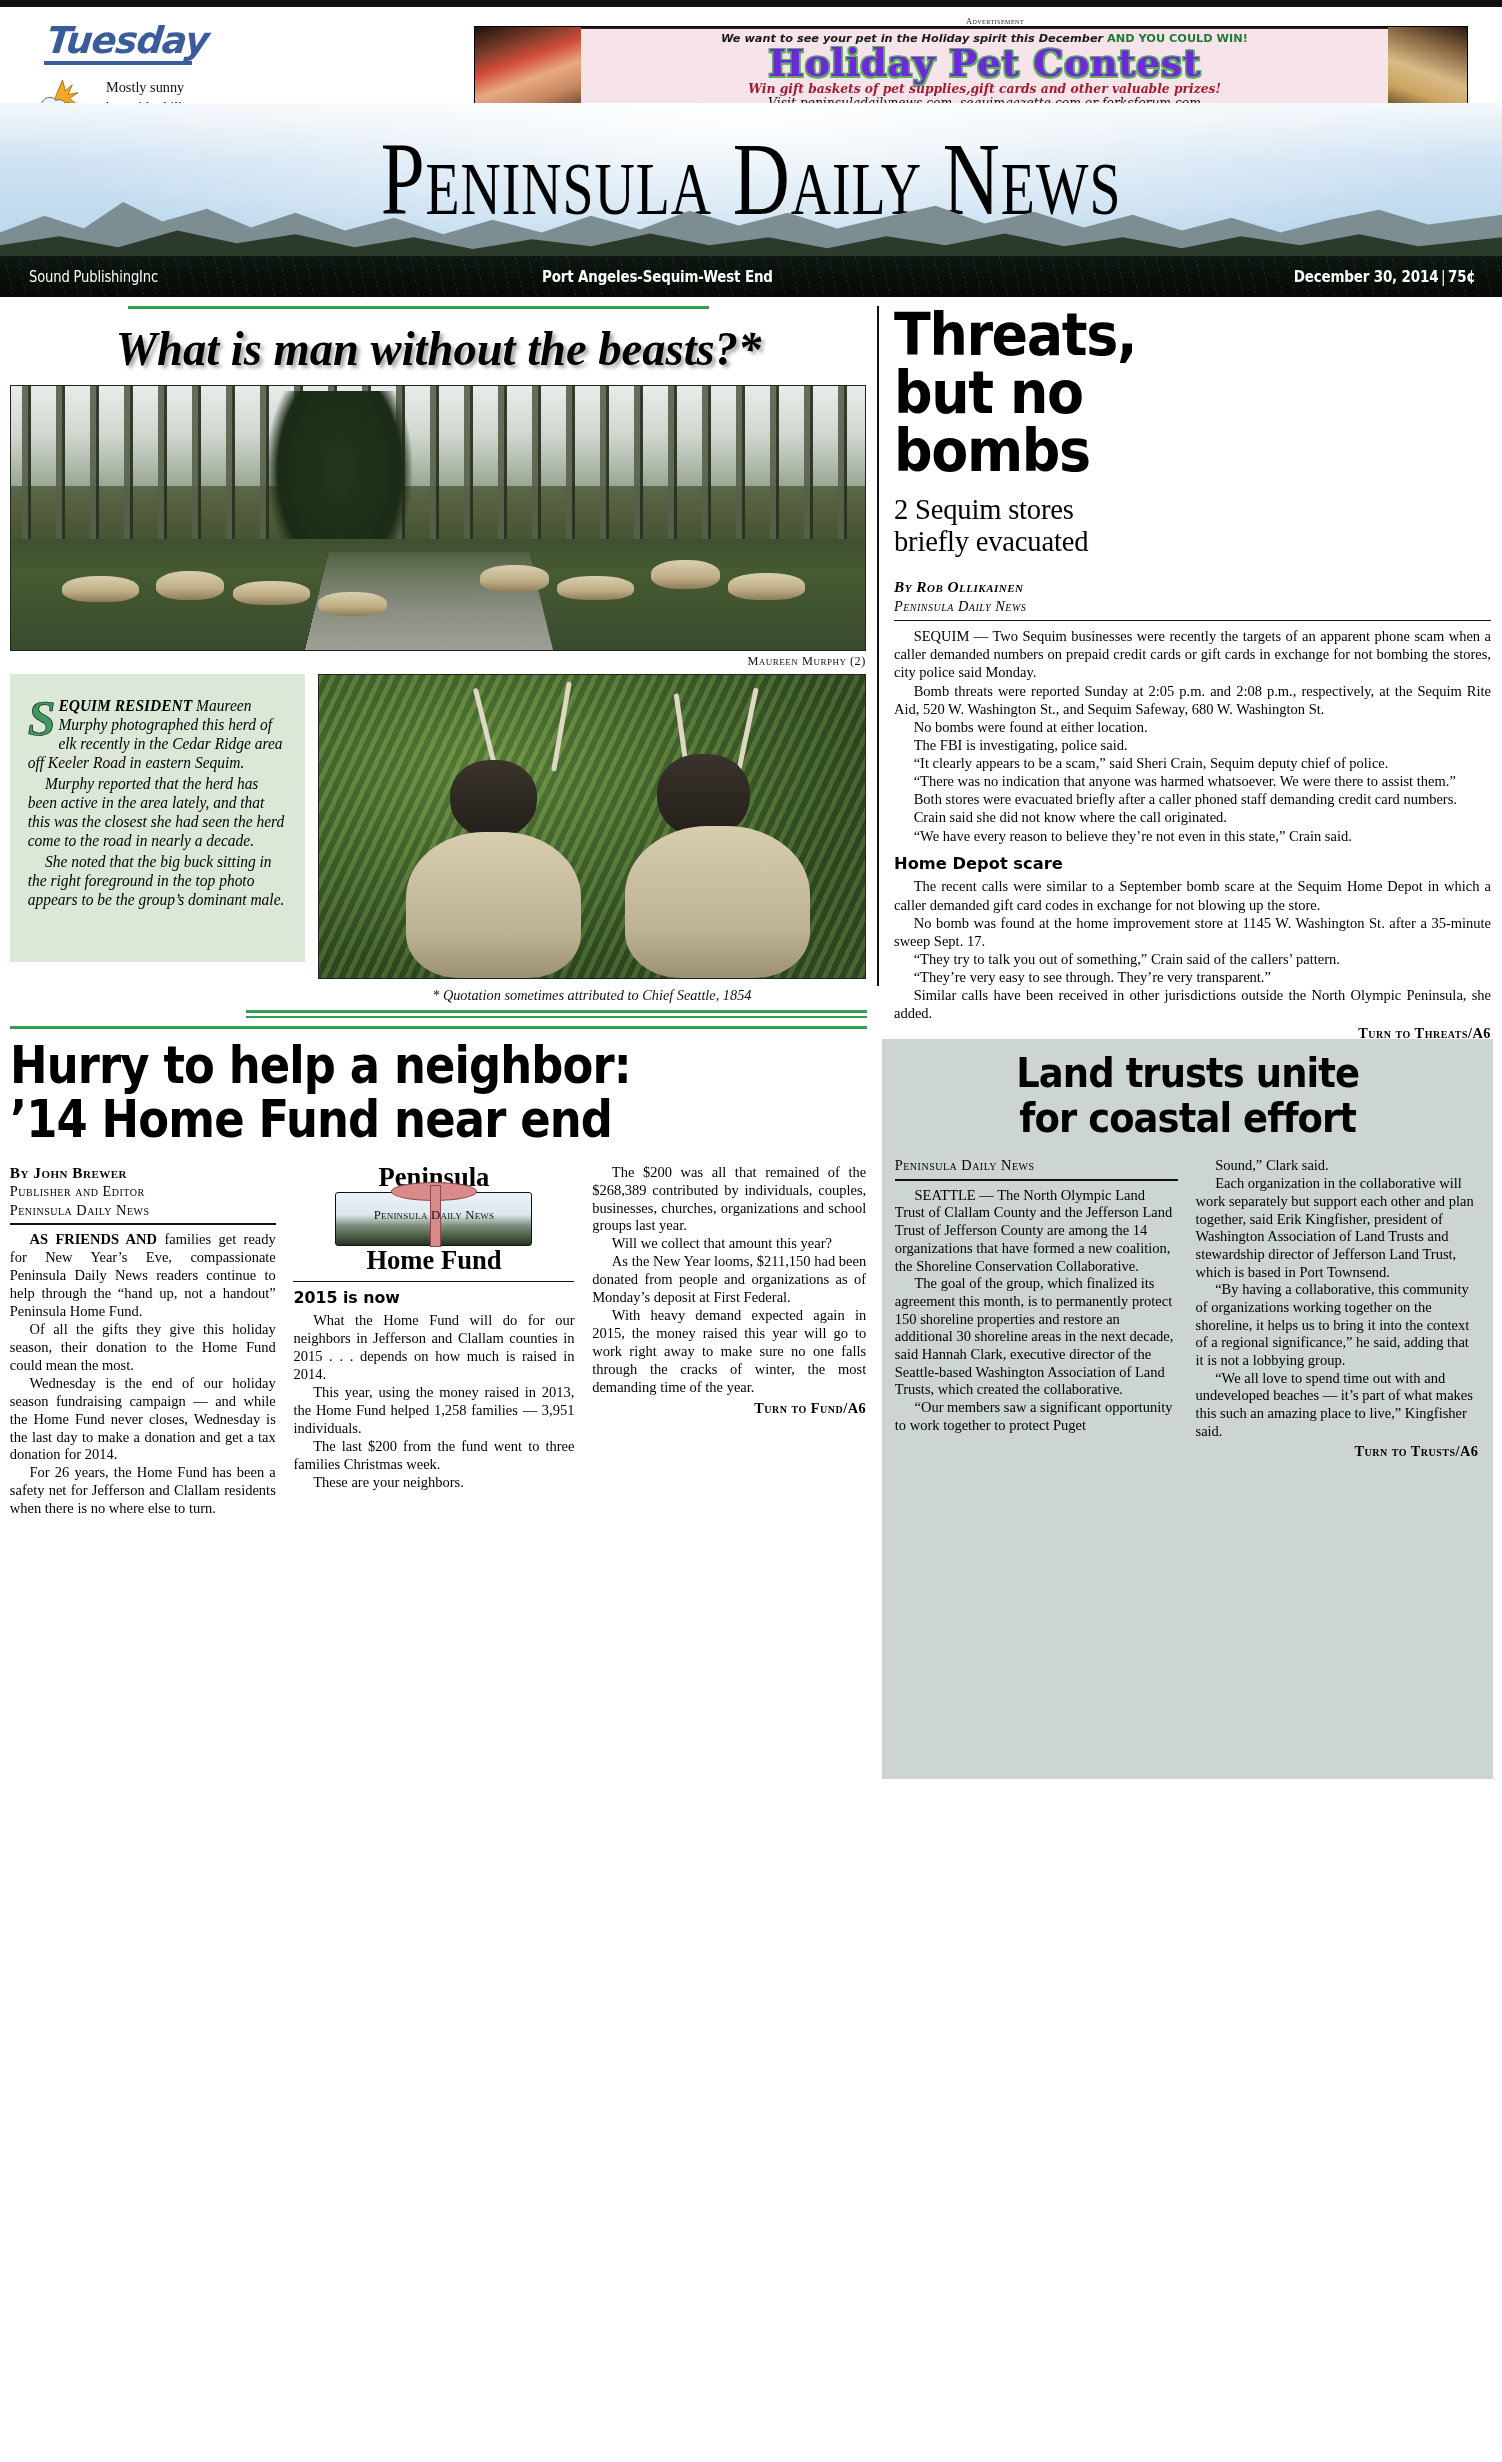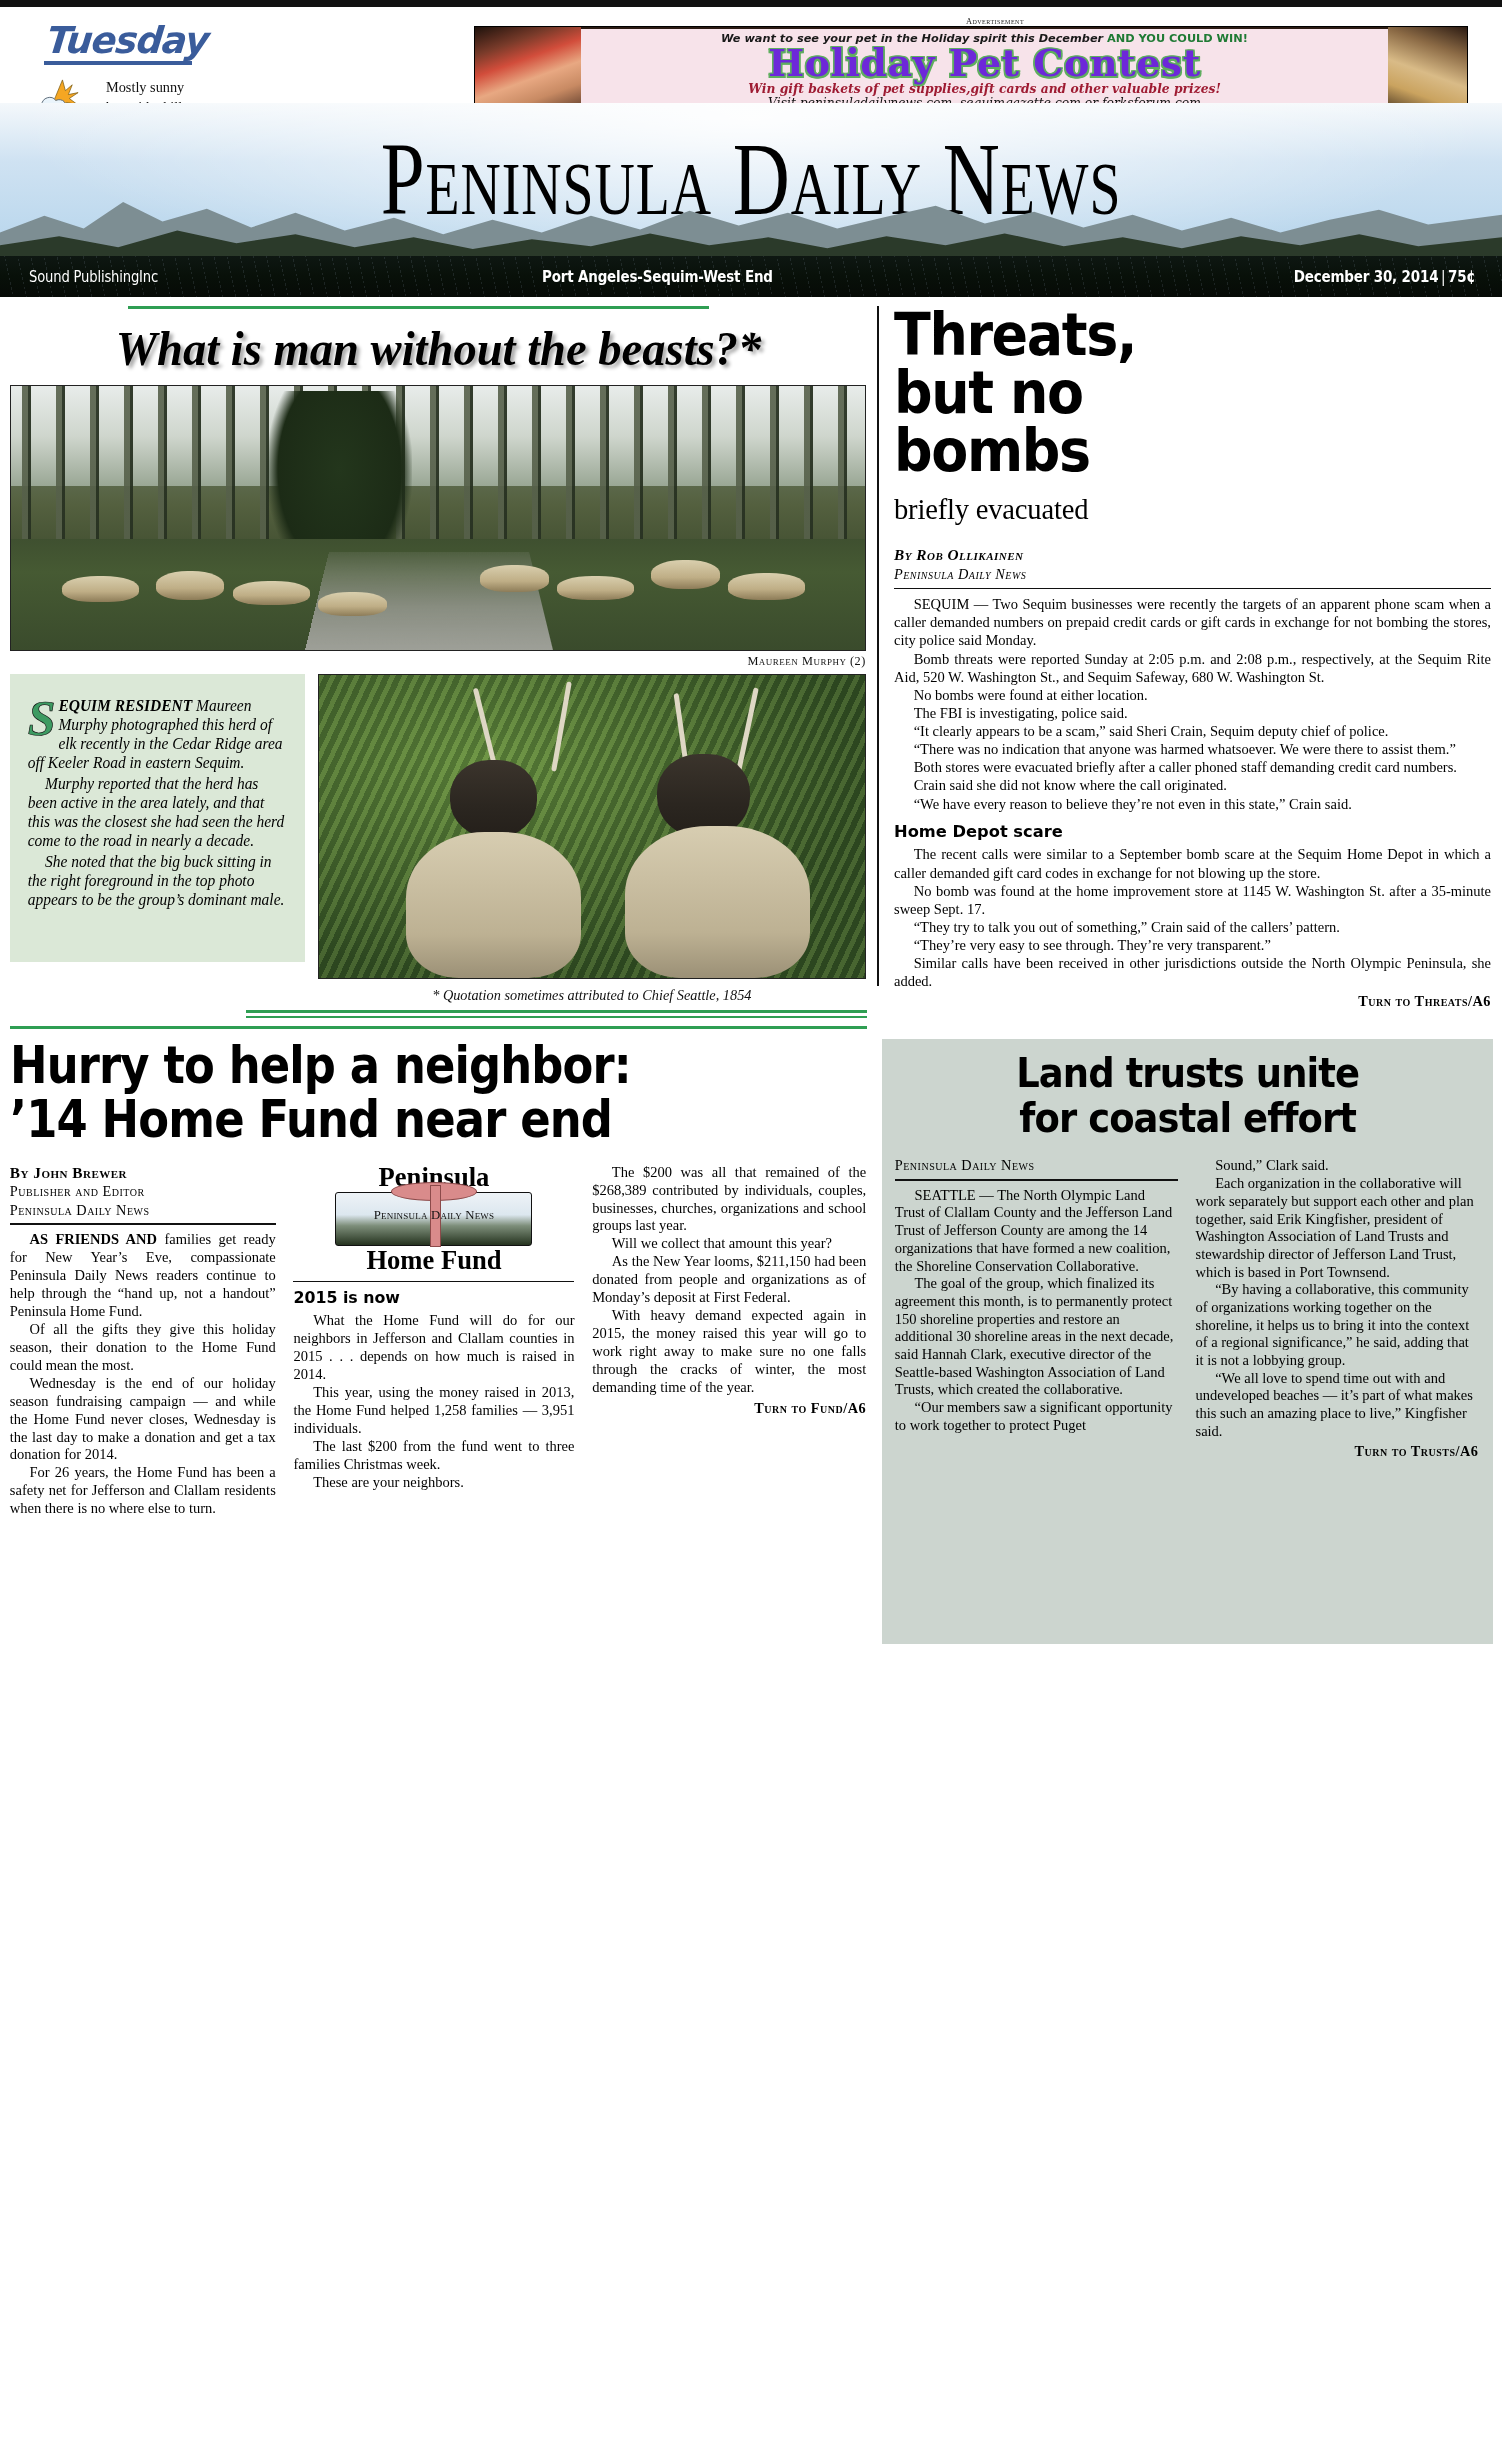--- a/index.html
+++ b/index.html
@@ -311,21 +311,21 @@
   .hf-scroll .bow {
     position:absolute; left:28%; top:-10.8px; width:44%; height:18.7px;
     border:1.5px solid #8c4a4a; background:#d98b8b; border-radius:50%;
   }
   .hf-subhead {
     font-family:"DejaVu Sans", sans-serif; font-weight:bold; font-size:15.8px; margin:5.9px 0 4.9px 0;
   }
 
   
   .trustbox {
-    position:absolute; left:882px; top:12.8px; width:611px; height:605px;
+    position:absolute; left:882px; top:12.8px; width:611px; height:740px;
     background:#ccd5cf; padding:11.8px 12.8px 7.9px 12.8px;
   }
   .lt-hed {
     font-family:"DejaVu Sans", sans-serif; font-weight:bold;
     font-size:41px; line-height:1.1; letter-spacing:-1px; text-align:center;
     transform: scaleX(0.9);
   }
   .lt-cols { display:flex; gap:17.7px; margin-top:16.7px; }
   .lt-col { width:283px; }
   .lt-col p {
@@ -448,20 +448,21 @@
 
     <div class="vrule-main"></div>
 
     <div class="rightcol">
       <div class="threats-hed">
         <div>Threats,</div>
         <div>but no</div>
         <div>bombs</div>
       </div>
       <div class="threats-deck">
+        <div>2 Sequim stores</div>
         <div>briefly evacuated</div>
       </div>
       <div class="byline-block">
         <div class="byline">By Rob Ollikainen</div>
         <div class="byline-org">Peninsula Daily News</div>
       </div>
       <div class="hairline"></div>
       <div class="bodytext">
         <p>SEQUIM — Two Sequim businesses were recently the targets of an apparent phone scam when a caller demanded numbers on prepaid credit cards or gift cards in exchange for not bombing the stores, city police said Monday.</p>
         <p>Bomb threats were reported Sunday at 2:05 p.m. and 2:08 p.m., respectively, at the Sequim Rite Aid, 520 W. Washington St., and Sequim Safeway, 680 W. Washington St.</p>

